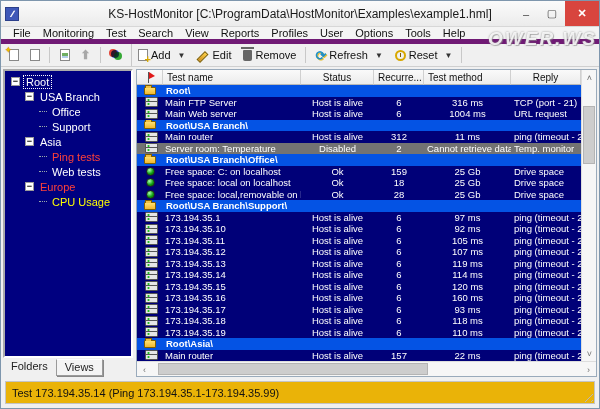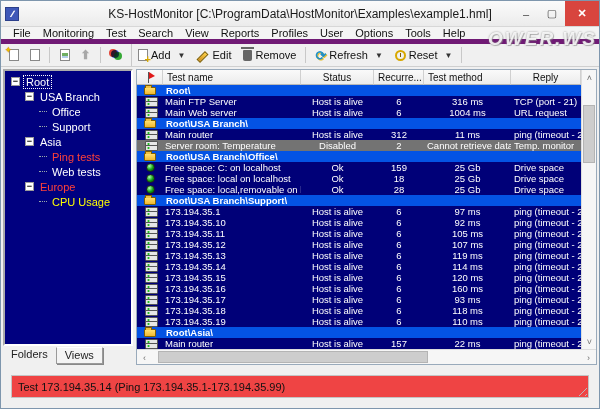--- a/index.html
+++ b/index.html
@@ -95,21 +95,21 @@
   
   .vscroll { width:15px; flex:none; display:flex; flex-direction:column; background:#f6f6f6; border-left:1px solid #ddd; }
   .hscroll { height:15px; flex:none; display:flex; background:#f6f6f6; border-top:1px solid #ddd; }
   .sbtn { width:15px; height:15px; flex:none; display:flex; align-items:center; justify-content:center; font-size:9px; color:#707070; }
   .vtrack { flex:1; position:relative; }
   .vthumb { position:absolute; left:1px; right:1px; top:8%; height:58px; background:#cdcdcd; border:1px solid #b4b4b4; }
   .htrack { flex:1; position:relative; }
   .hthumb { position:absolute; top:1px; bottom:1px; left:6px; width:270px; background:#cdcdcd; border:1px solid #b4b4b4; }
 
   
-  .statusbar { height:23px; margin:10px; border:1px solid #c4c4c4; background:#ef4444; display:flex; align-items:center; padding:0 6px; font-size:11px; color:#111; position:relative; }
+  .statusbar { height:23px; margin:4px; border:1px solid #c4c4c4; background:#eab308; display:flex; align-items:center; padding:0 6px; font-size:11px; color:#111; position:relative; }
   .grip { position:absolute; right:1px; bottom:1px; width:12px; height:12px; background:repeating-linear-gradient(135deg, transparent 0 3px, #b8b8b8 3px 4px); clip-path:polygon(100% 0, 100% 100%, 0 100%); }
 </style>
 </head>
 <body>
 
 <div class="window">
 
   <div class="titlebar">
     <span class="app-icon">∕∕</span>
     <span class="title-text">KS-HostMonitor  [C:\ProgramData\HostMonitor\Examples\example1.hml]</span>

